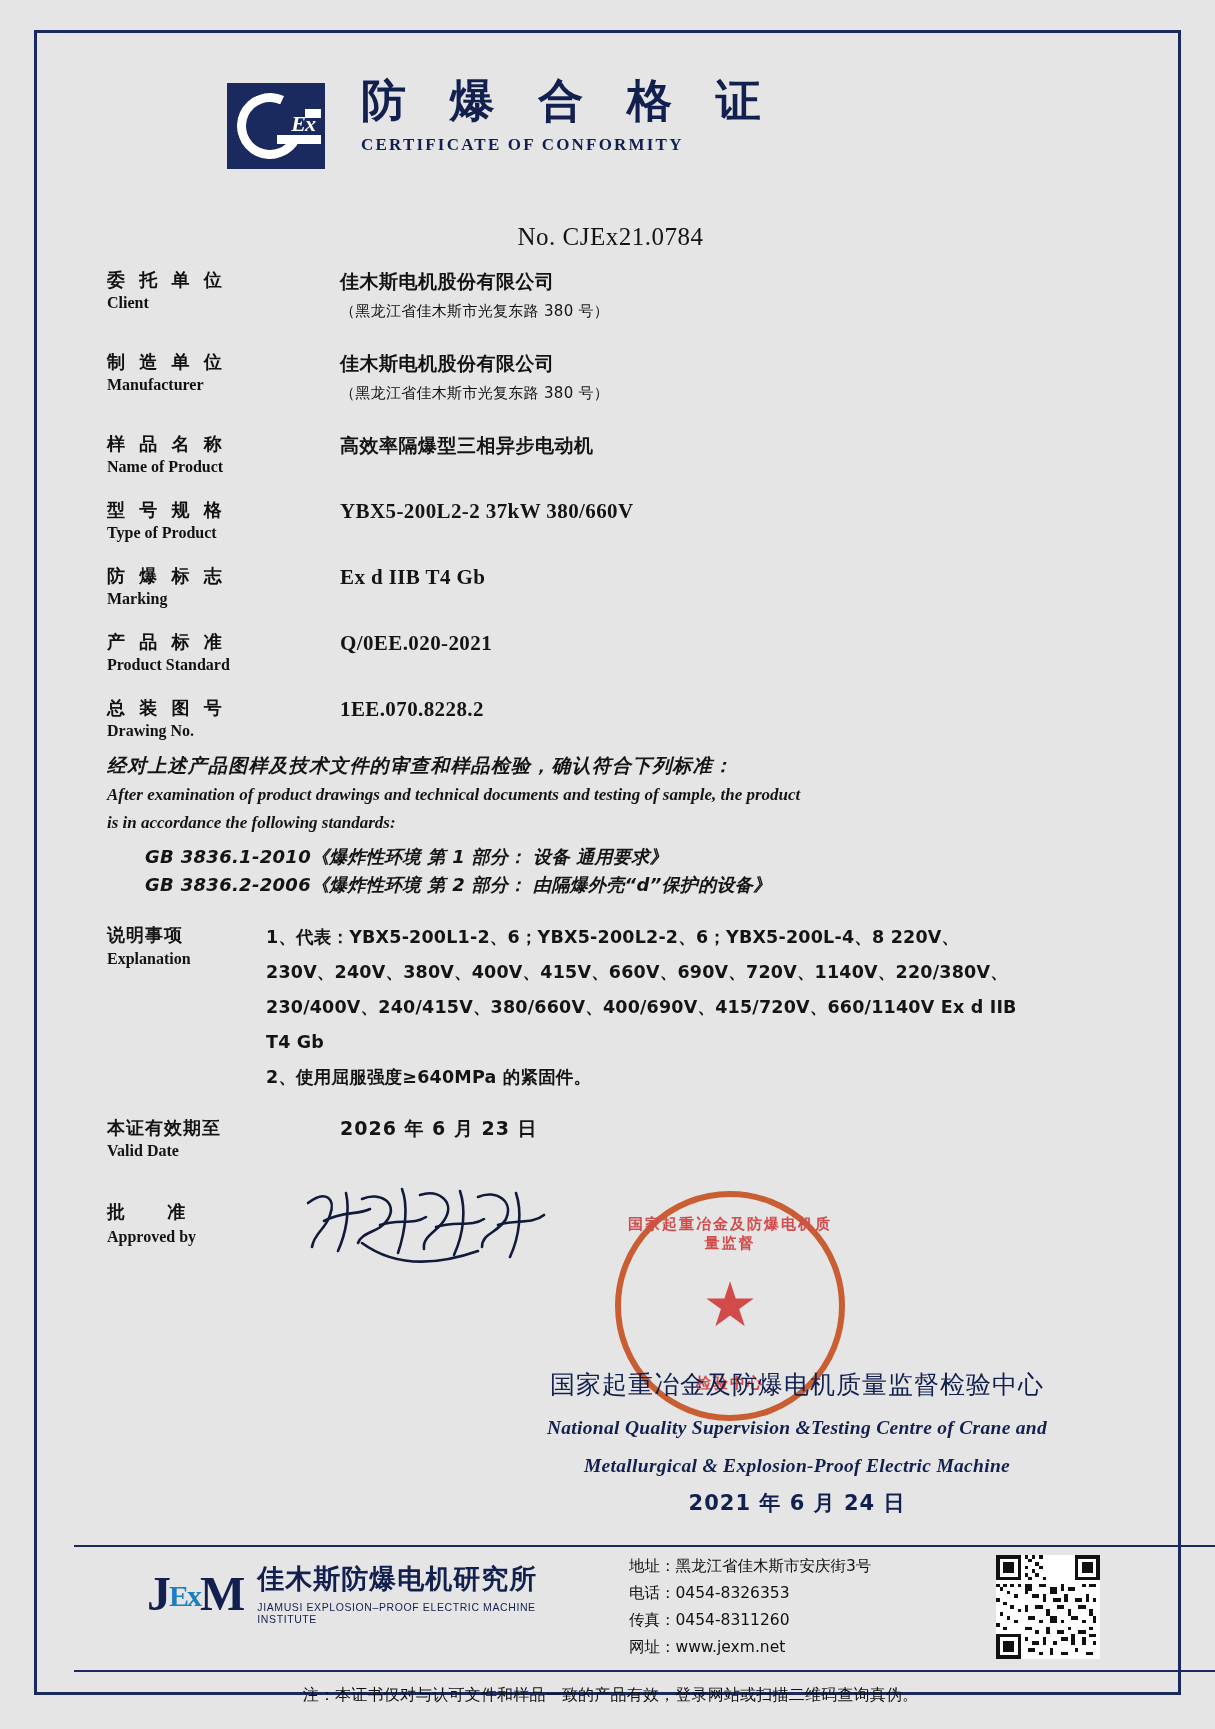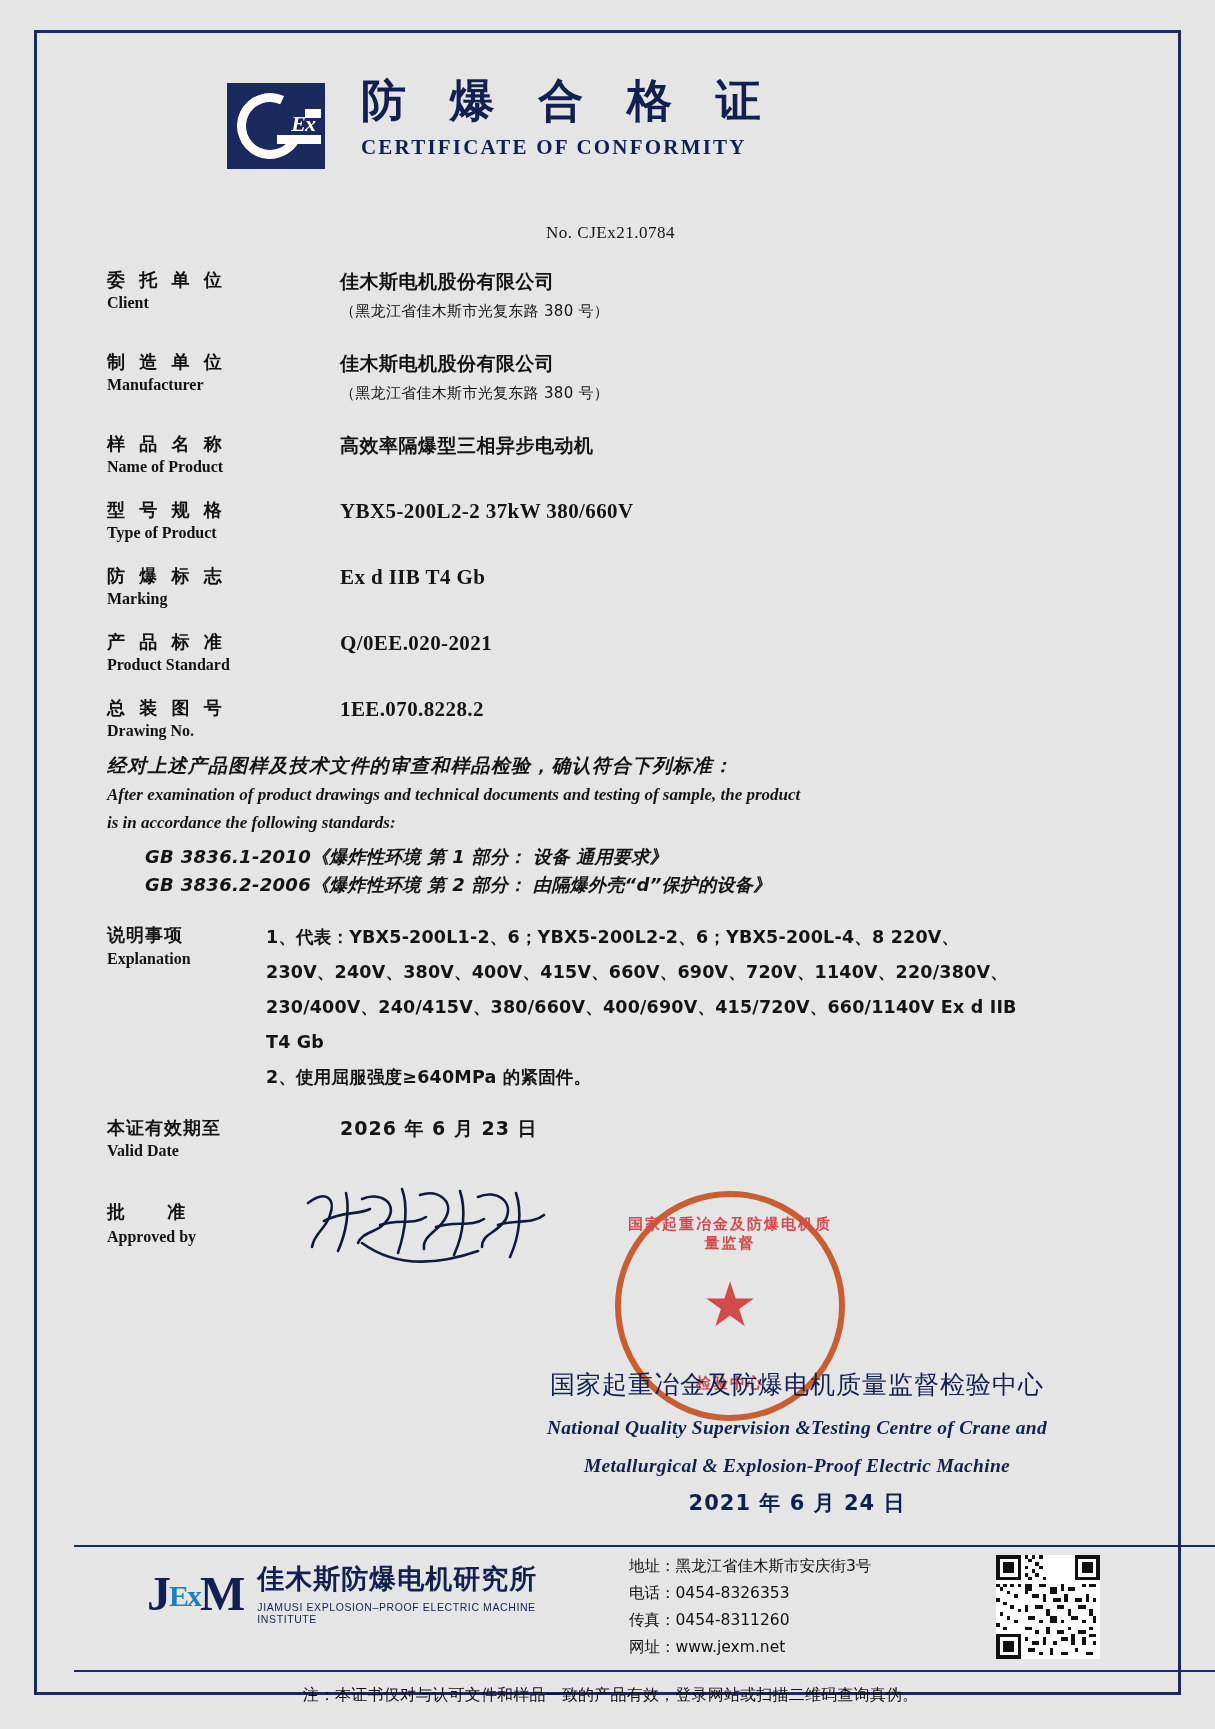--- a/index.html
+++ b/index.html
@@ -82,32 +82,32 @@
     font-weight: bold;
     font-size: 45px;
     letter-spacing: 14px;
     color: #12204f;
     line-height: 1.25;
     white-space: nowrap;
   }
   .title-en {
     font-family: "Liberation Serif", serif;
     font-weight: bold;
-    font-size: 21px;
+    font-size: 17px;
     letter-spacing: 2.2px;
     color: #12204f;
     margin-top: 6px;
     white-space: nowrap;
   }
   .cert-no {
     position: absolute;
     left: 0; top: 190px;
     width: 1147px;
     text-align: center;
-    font-size: 17px;
+    font-size: 25px;
     font-family: "Liberation Serif", serif;
     letter-spacing: 0.5px;
   }
 
   
   .fields {
     position: absolute;
     left: 70px; top: 235px;
     width: 1010px;
   }

